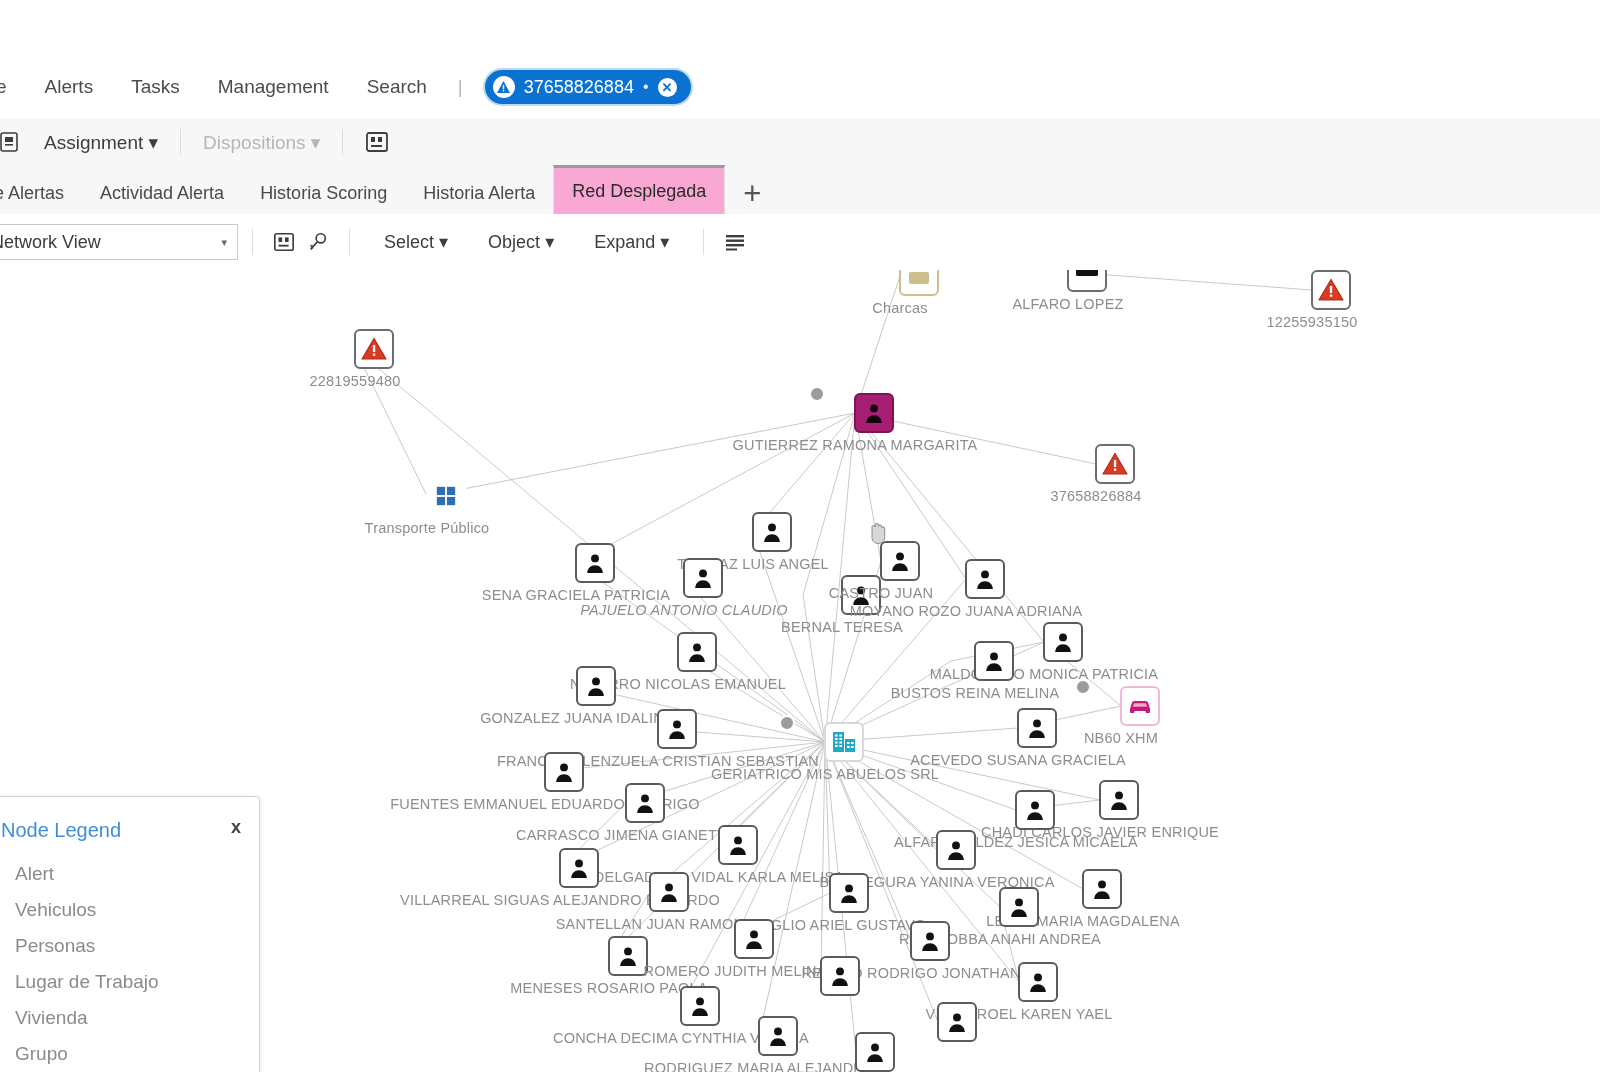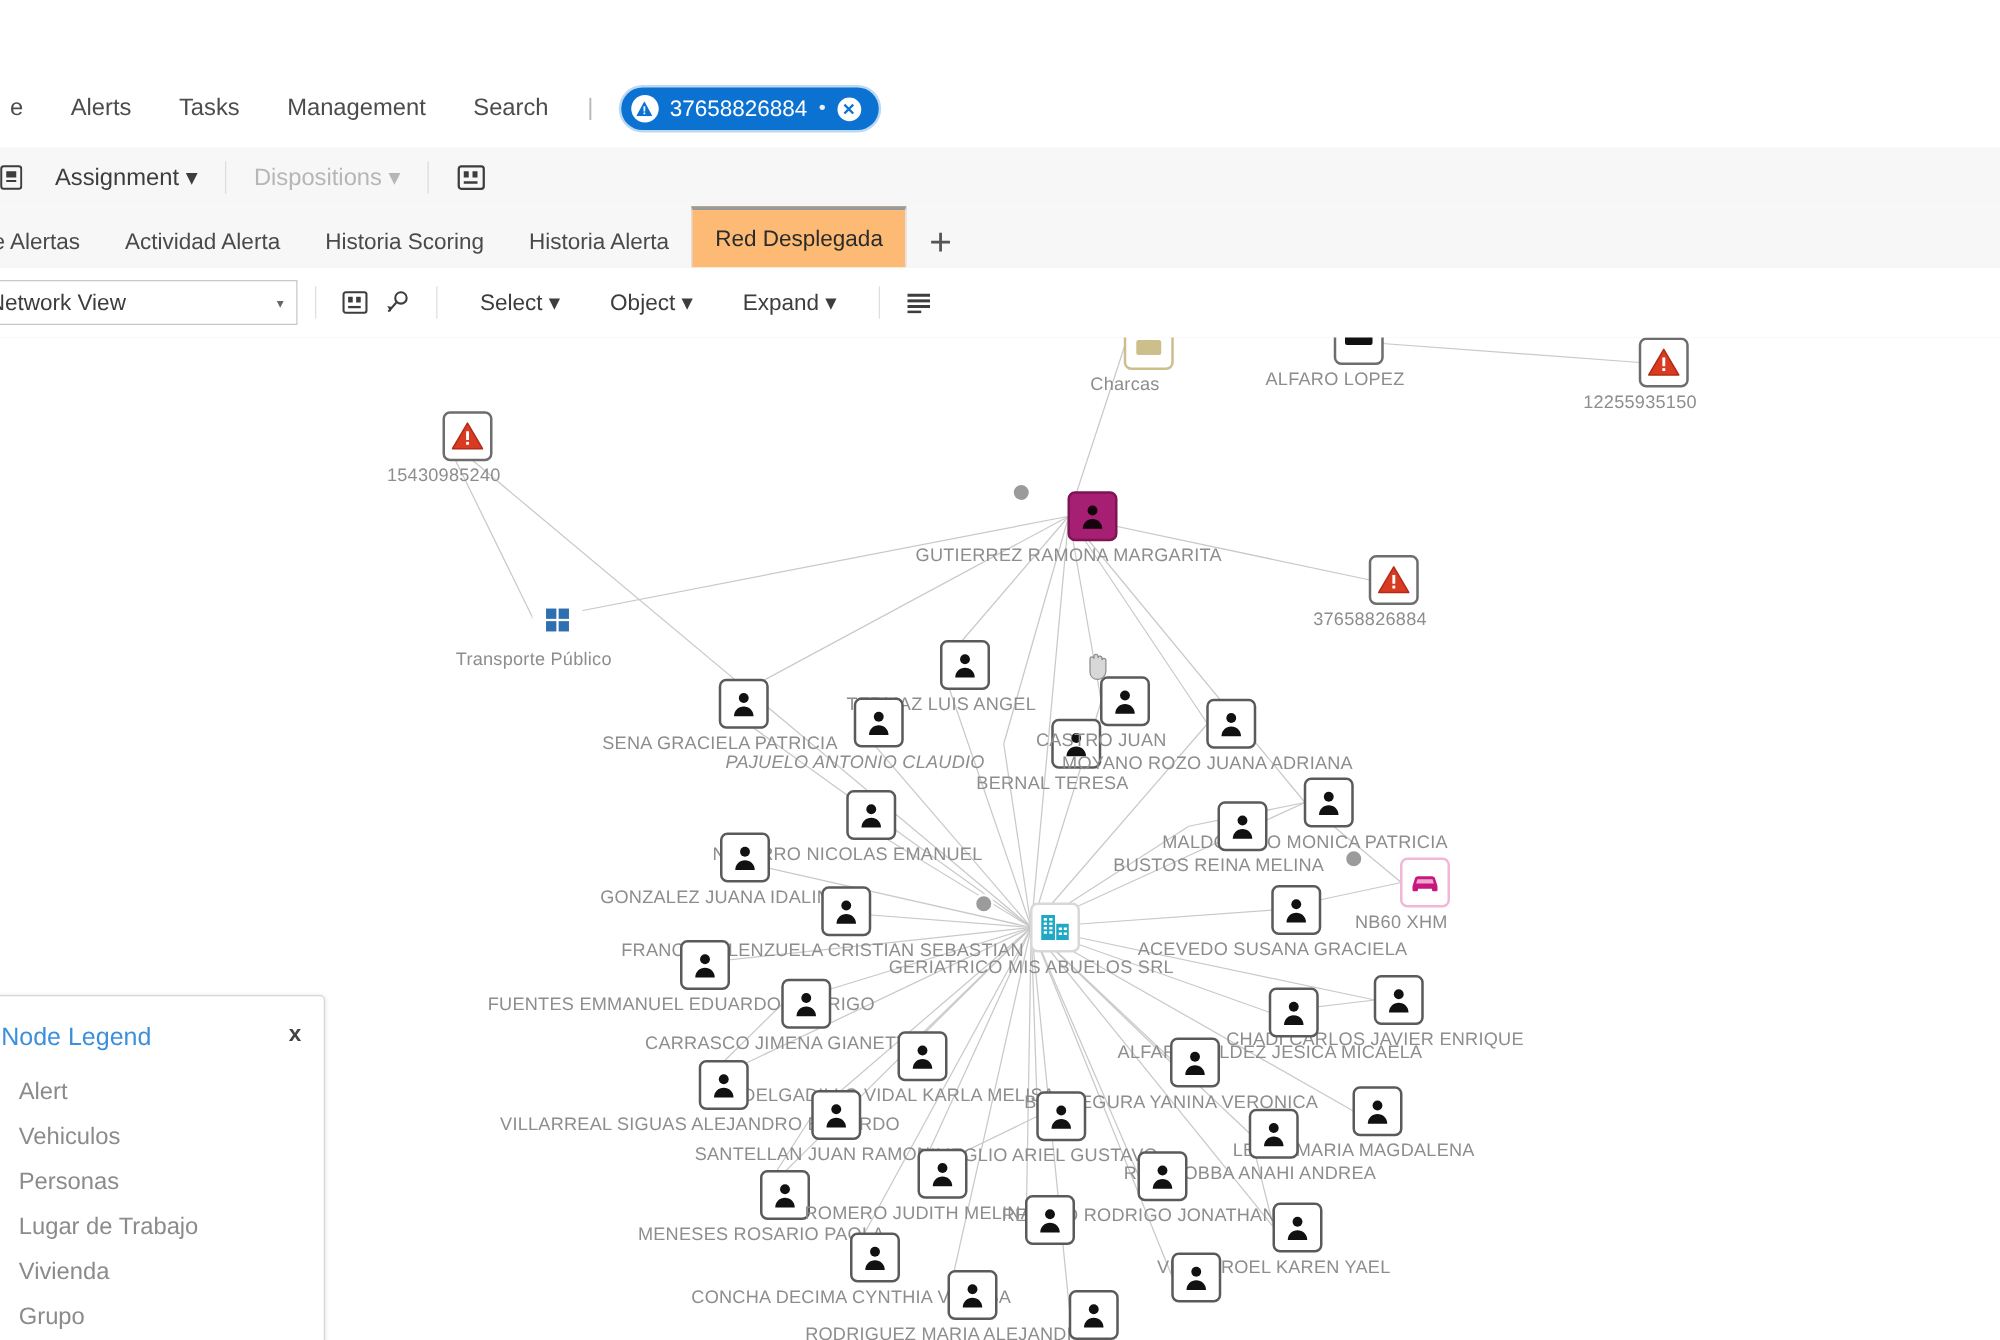--- a/index.html
+++ b/index.html
@@ -34,21 +34,21 @@
   }
 
   
   .mainnav {
     position: absolute;
     left: 0; top: 56px;
     width: 1600px; height: 62px;
     background: #ffffff;
     display: flex;
     align-items: center;
-    padding-left: 16px;
+    padding-left: 4px;
     box-sizing: border-box;
   }
   .mainnav .navitem {
     color: #4c4c4c;
     font-size: 19px;
     padding: 0 19px;
     white-space: nowrap;
     cursor: pointer;
   }
   .mainnav .navitem.clipped { padding-left: 0; margin-left: -8px; }
@@ -136,21 +136,21 @@
     color: #4a4a4a;
     padding: 0 18px;
     height: 42px;
     line-height: 42px;
     white-space: nowrap;
     cursor: pointer;
     position: relative;
   }
   .tab.clipped { padding-left: 0; margin-left: -10px; }
   .tab.active {
-    background: #fdba74;
+    background: #f9a8d4;
     border-top: 3px solid #9a9a9a;
     border-left: 1px solid #e0e0e0;
     border-right: 1px solid #e0e0e0;
     height: 46px;
     line-height: 46px;
     color: #2b2b2b;
     margin-top: 12px;
   }
   .tabplus {
     font-size: 31px;
@@ -503,21 +503,21 @@
           <div class="label">12255935150</div>
         </div>
         <div class="node alert" style="left: 355px; top: 79px;">
           <div class="box">
             <svg class="g-alert" viewBox="0 0 26 24">
               <path d="M13 1.5 25 22H1Z" fill="#d93b22" stroke="#b22b16" stroke-width="1.2" stroke-linejoin="round"></path>
               <rect x="11.9" y="8" width="2.3" height="7" fill="#fff"></rect>
               <rect x="11.9" y="16.5" width="2.3" height="2.3" fill="#fff"></rect>
             </svg>
           </div>
-          <div class="label">15430985240</div>
+          <div class="label">22819559480</div>
         </div>
         <div class="node person selected" style="left: 855px; top: 143px;">
           <div class="box">
             <svg class="g-person" viewBox="0 0 24 24">
               <circle cx="12" cy="7" r="4.3" fill="#15040e"></circle>
               <path d="M3.5 23c0-5.1 3.8-8.6 8.5-8.6S20.5 17.9 20.5 23z" fill="#15040e"></path>
             </svg>
           </div>
           <div class="handle"></div>
           <div class="label">GUTIERREZ RAMONA MARGARITA</div>

